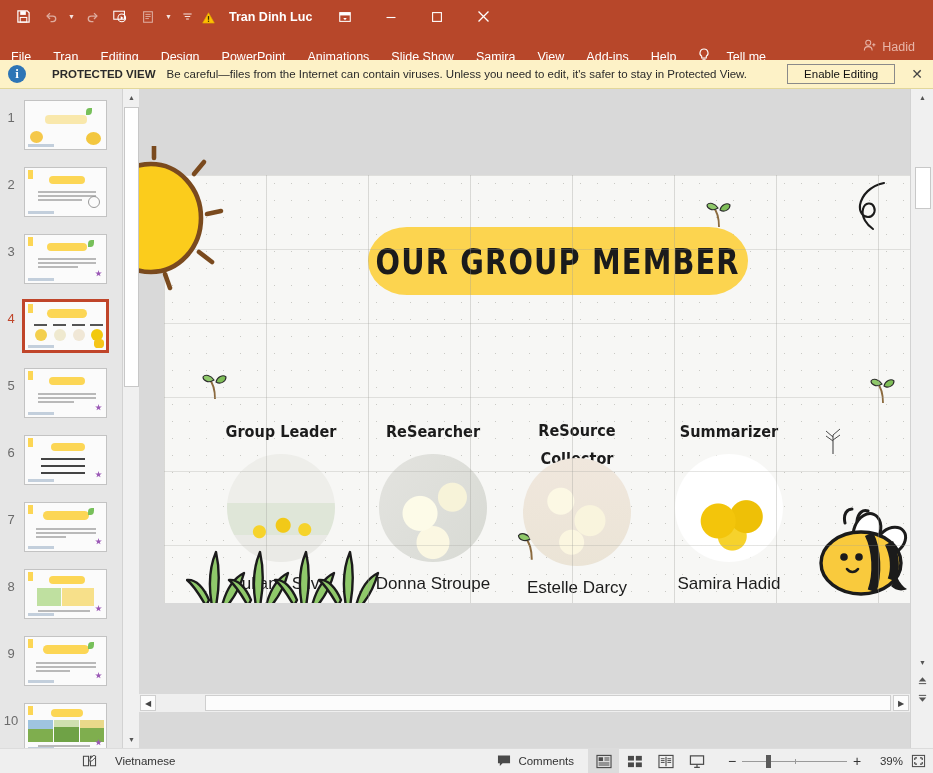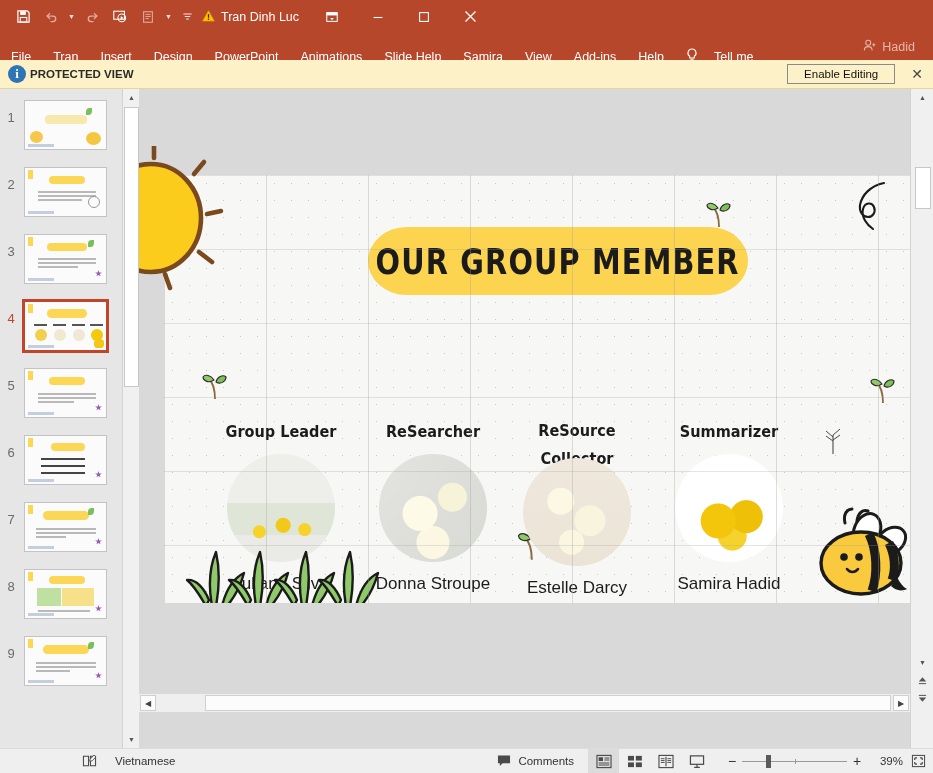--- a/index.html
+++ b/index.html
@@ -23,22 +23,22 @@
     color: #fff;
   }
   .qat-btn.dim { opacity: .55; }
   .qat-drop { width: 11px; height: 24px; display: flex; align-items: center; justify-content: center; font-size: 7px; opacity:.85;}
   .title-text {
     flex: 1; text-align: center; font-size: 12.5px; color: #fff;
     white-space: nowrap; letter-spacing: .1px;
   }
   .tb-right { display: flex; align-items: center; gap: 0px; padding-right: 2px; }
   .user-chip {
-    display: flex; align-items: flex-start; gap: 6px;
-    font-size: 12.5px; color: #fff; padding: 0 10px 0 4px; white-space: nowrap;
+    display: flex; align-items: flex-end; gap: 14px;
+    font-size: 12.5px; color: #fff; padding: 0 10px 0 4px; white-space: nowrap; font-weight: bold;
   }
   .warn-tri { width: 13px; height: 12px; position: relative; }
   .tb-icon-btn {
     width: 46px; height: 33px; display: flex; align-items: center; justify-content: center;
     color: #fff; font-size: 13px;
   }
 
   
   .ribbon {
     position: absolute; left: 0; top: 33px; width: 933px; height: 27px;
@@ -59,21 +59,21 @@
     position: absolute; left: 0; top: 60px; width: 933px; height: 29px;
     background: #fdf2c7; border-bottom: 1px solid #e2d79a;
     display: flex; align-items: center; padding: 0 10px 0 8px;
   }
   .pv-icon {
     width: 18px; height: 18px; border-radius: 50%; background: #2e75b6;
     color: #fff; font-size: 13px; font-weight: bold;
     display: flex; align-items: center; justify-content: center;
     font-family: "Liberation Serif", serif; flex: none;
   }
-  .pv-label { font-size: 11.5px; color: #2a2a2a; font-weight: bold; margin-left: 4px; white-space: nowrap; }
+  .pv-label { font-size: 11.5px; color: #2a2a2a; font-weight: bold; margin-left: 26px; white-space: nowrap; }
   .pv-msg { font-size: 11.5px; color: #2a2a2a; margin-left: 11px; white-space: nowrap; }
   .pv-btn {
     margin-left: auto; background: #fdf2c7; border: 1px solid #8a8a8a;
     font-size: 11.5px; color: #111; padding: 3px 16px; white-space: nowrap;
     font-family: "Liberation Sans", sans-serif;
   }
   .pv-close { margin-left: 16px; font-size: 14px; color: #444; }
 
   
   .workspace {
@@ -348,25 +348,25 @@
         <svg width="13" height="13" viewBox="0 0 12 12">
             <path d="M1.4 1.4 10.6 10.6M10.6 1.4 1.4 10.6" stroke="#fff" stroke-width="1.2"></path>
           </svg>
       </div>
     </div>
   </div>
 
   <div class="ribbon">
     <div class="rtab">File</div>
     <div class="rtab">Tran</div>
-    <div class="rtab">Insert</div>
+    <div class="rtab">Editing</div>
     <div class="rtab">Design</div>
     <div class="rtab">PowerPoint</div>
     <div class="rtab">Animations</div>
-    <div class="rtab">Slide Help</div>
+    <div class="rtab">Slide Show</div>
     <div class="rtab">Samira</div>
     <div class="rtab">View</div>
     <div class="rtab">Add-ins</div>
     <div class="rtab">Help</div>
     <div class="rtab tellme">
       <span>
         <svg width="12" height="14" viewBox="0 0 12 14">
             <path d="M6 1a4 4 0 0 0-2.3 7.3V10h4.6V8.3A4 4 0 0 0 6 1z" fill="none" stroke="#fff" stroke-width="1.1"></path>
             <path d="M4.4 11.3h3.2M5 12.7h2" stroke="#fff" stroke-width="1.1"></path>
           </svg>
@@ -381,20 +381,21 @@
             <path d="M11.6 4.6v3.4M9.9 6.3h3.4" stroke="#e8b6a9" stroke-width="1.1"></path>
           </svg>
       </span>
       <span>Hadid</span>
     </div>
   </div>
 
   <div class="pvbar">
     <div class="pv-icon">i</div>
     <div class="pv-label">PROTECTED VIEW</div>
+    <div class="pv-msg">Be careful—files from the Internet can contain viruses. Unless you need to edit, it's safer to stay in Protected View.</div>
     <button class="pv-btn">Enable Editing</button>
     <div class="pv-close">✕</div>
   </div>
 
   <div class="workspace">
 
     <div class="thumbpane">
 
       <div class="thumb-row">
         <div class="thumb-num">1</div>
@@ -530,20 +531,35 @@
             <div class="mini-leaf" style="right:12px;top:5px"></div>
             <div class="mini-line" style="left:11px;top:25px;width:60px"></div>
             <div class="mini-line" style="left:11px;top:29px;width:60px"></div>
             <div class="mini-line" style="left:11px;top:33px;width:34px"></div>
             <div class="mini-star"></div>
             <div class="mini-foot"></div>
           </div>
         </div>
       </div>
 
+      <div class="thumb-row">
+        <div class="thumb-num">10</div>
+        <div class="thumb-box">
+          <div class="mini">
+            <div class="mini-flag"></div>
+            <div class="mini-pill" style="left:26px;top:5px;width:32px;height:8px"></div>
+            <div class="mini-img" style="left:3px;top:16px;width:25px;height:22px;background:linear-gradient(#9fc4e0 40%,#7fae4e 40%)"></div>
+            <div class="mini-img" style="left:29px;top:16px;width:25px;height:22px;background:linear-gradient(#cfe0b0 30%,#6fa246 30%)"></div>
+            <div class="mini-img" style="left:55px;top:16px;width:24px;height:22px;background:linear-gradient(#e9d98a 35%,#7fae4e 35%)"></div>
+            <div class="mini-line" style="left:13px;top:41px;width:52px"></div>
+            <div class="mini-star"></div>
+            <div class="mini-foot"></div>
+          </div>
+        </div>
+      </div>
 
     </div>
 
     <div class="thumb-sb">
       <div class="sb-arrow" style="top:0">▲</div>
       <div class="thumb-thumb"></div>
       <div class="sb-arrow" style="bottom:0">▼</div>
     </div>
 
     <div class="stage">

